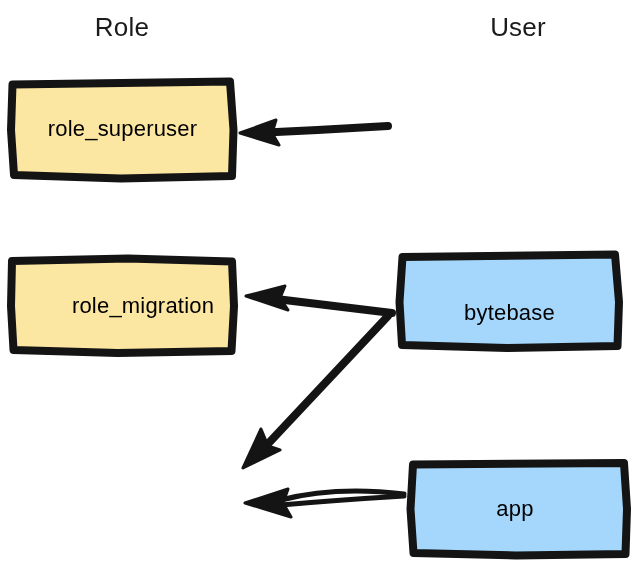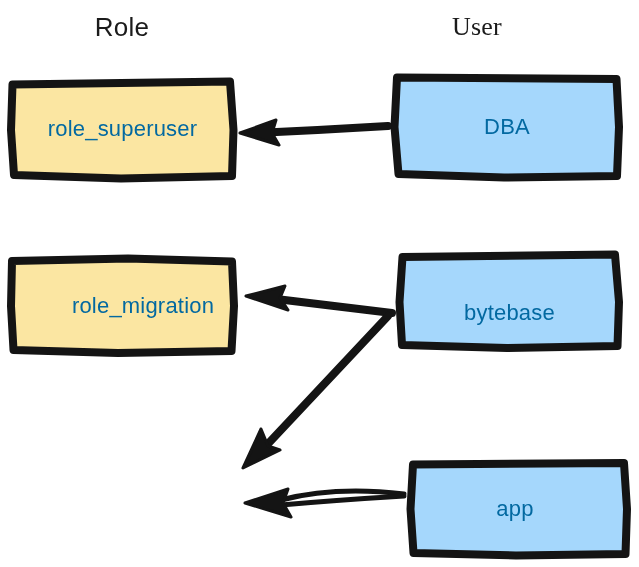--- a/index.html
+++ b/index.html
@@ -35,21 +35,21 @@
     position: absolute;
     box-sizing: border-box;
     display: flex;
     align-items: center;
     justify-content: center;
   }
   .node-label {
     position: relative;
     z-index: 3;
     font-size: 22px;
-    color: #0369a1;
+    color: #000000;
     letter-spacing: 0.2px;
     white-space: nowrap;
     text-align: center;
     user-select: none;
   }
   .node svg.node-shape {
     position: absolute;
     top: 0;
     left: 0;
     overflow: visible;
@@ -68,43 +68,37 @@
   svg.edge-layer .edge-hit {
     pointer-events: stroke;
   }
 </style>
 </head>
 <body>
 
 <div id="diagram-root">
 
   <div class="column-header" style="left:122px; top:12px;">Role</div>
-  <div class="column-header" style="left:477px; top:12px;font-family:Liberation Serif, serif;">User</div>
+  <div class="column-header" style="left:518px; top:12px;">User</div>
 
   <div class="node" style="left:8px; top:78px; width:229px; height:102px;">
     <svg class="node-shape" width="229" height="102" viewBox="0 0 229 102" aria-hidden="true">
       <path d="M4.5 6.5 L222 3.5 L225.5 52 L224 98 L113 100.5 L6 97 L3 52 Z" fill="#fbe6a2" stroke="#141414" stroke-width="8" stroke-linejoin="round" stroke-linecap="round"></path>
     </svg>
     <span class="node-label">role_superuser</span>
   </div>
 
   <div class="node" style="left:8px; top:256px; width:270px; height:99px;">
     <svg class="node-shape" width="229" height="99" viewBox="0 0 229 99" aria-hidden="true">
       <path d="M4 5 L120 2.5 L224 5.5 L226 50 L223.5 95 L110 97 L5.5 94 L3 50 Z" fill="#fbe6a2" stroke="#141414" stroke-width="8" stroke-linejoin="round" stroke-linecap="round"></path>
     </svg>
     <span class="node-label">role_migration</span>
   </div>
 
 
-  <div class="node" style="left:392px; top:73px; width:230px; height:107px;">
-    <svg class="node-shape" width="230" height="107" viewBox="0 0 230 107" aria-hidden="true">
-      <path d="M5 4.5 L224.5 6 L227 54 L225 103 L112 104.5 L6.5 101 L2.5 54 Z" fill="#a5d7fc" stroke="#141414" stroke-width="8" stroke-linejoin="round" stroke-linecap="round"></path>
-    </svg>
-    <span class="node-label">DBA</span>
-  </div>
 
   <div class="node" style="left:397px; top:252px; width:225px; height:122px;">
     <svg class="node-shape" width="225" height="98" viewBox="0 0 225 98" aria-hidden="true">
       <path d="M5.5 5 L218 2.5 L222 50 L220.5 94 L110 96 L5 93 L2.5 50 Z" fill="#a5d7fc" stroke="#141414" stroke-width="8" stroke-linejoin="round" stroke-linecap="round"></path>
     </svg>
     <span class="node-label">bytebase</span>
   </div>
 
   <div class="node" style="left:408px; top:460px; width:214px; height:98px;">
     <svg class="node-shape" width="222" height="98" viewBox="0 0 222 98" aria-hidden="true">

